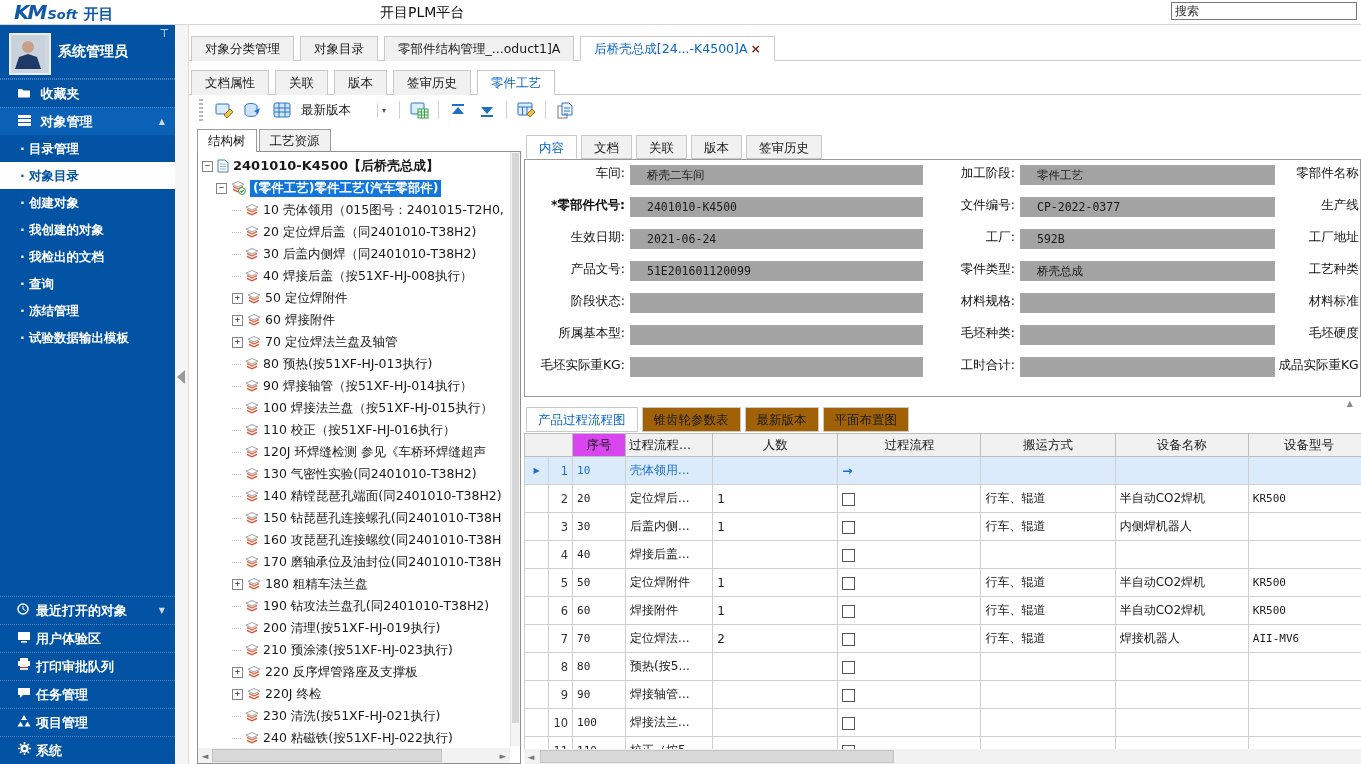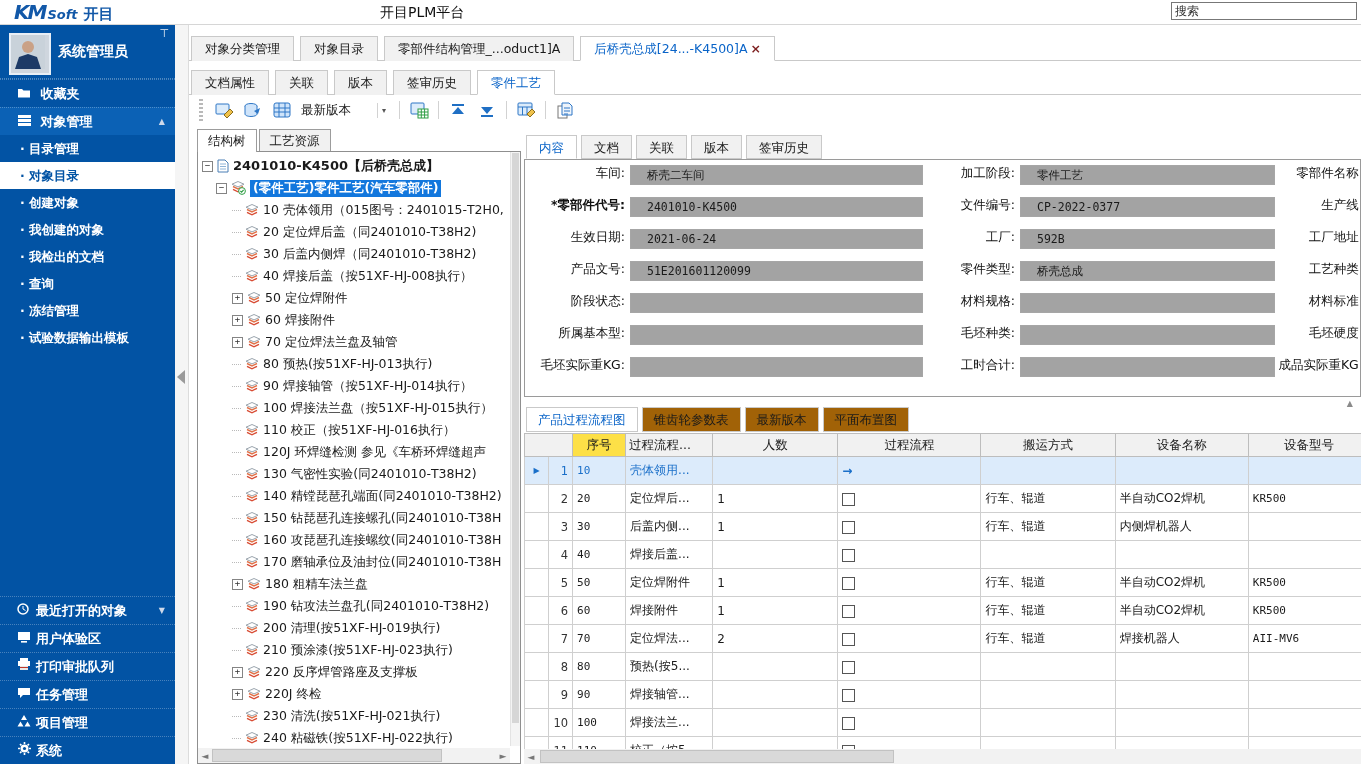--- a/index.html
+++ b/index.html
@@ -100,21 +100,21 @@
   .splitter .up{position:absolute;right:8px;top:0;font-size:8px;color:#8a8a8a;cursor:pointer;}
   .bottom-tabs{position:absolute;top:278px;left:0;right:0;height:26px;border-bottom:none;padding-left:2px;}
   .btab{display:inline-block;height:25px;line-height:24px;padding:0 11px;background:#a16207;
         border:1px solid #c9c9c9;margin-right:4px;box-sizing:border-box;font-size:12.5px;cursor:pointer;}
   .btab.active{background:#fff;}
   .btab.active .tab-label{color:#0a64c8;}
   .table-wrap{position:absolute;top:304px;left:0;right:0;bottom:0;overflow:hidden;}
   table.ptable{border-collapse:collapse;table-layout:fixed;width:846px;border:1px solid #6f6f6f;}
   .ptable th{background:#f1f1f1;border:1px solid #bdbdbd;height:22px;font-weight:normal;font-size:12.5px;
         padding:0 3px;overflow:hidden;white-space:nowrap;}
-  .ptable th.xh{background:#fde047;}
+  .ptable th.xh{background:#d946ef;}
   .ptable th.left{text-align:left;}
   .ptable td{border:1px solid #cfcfcf;height:27px;padding:0 4px;font-size:12px;white-space:nowrap;
         overflow:hidden;background:#fff;}
   .ptable td.marker{text-align:center;font-size:8px;color:#222;padding:0;}
   .ptable td.num{text-align:right;color:#333;font-size:11.5px;}
   .ptable td.mono{font-family:"DejaVu Sans Mono",monospace;font-size:11px;}
   .ptable tr.sel td{background:#dcebfb;color:#1a6fc9;}
   .cbx{display:inline-block;width:11px;height:11px;border:1px solid #555;background:#fff;vertical-align:middle;cursor:pointer;}
   .flow-arrow{color:#1a6fc9;font-weight:bold;}
   .table-hscroll{position:absolute;left:0;bottom:0;width:844px;}

